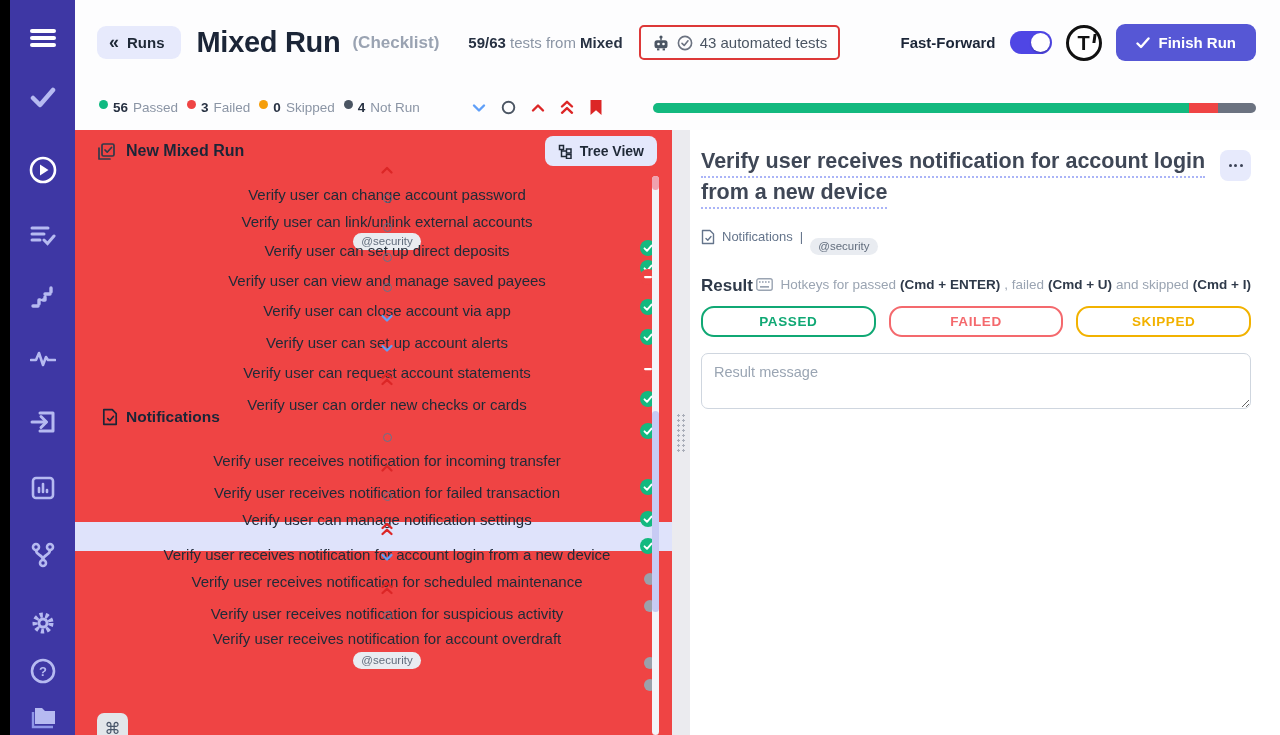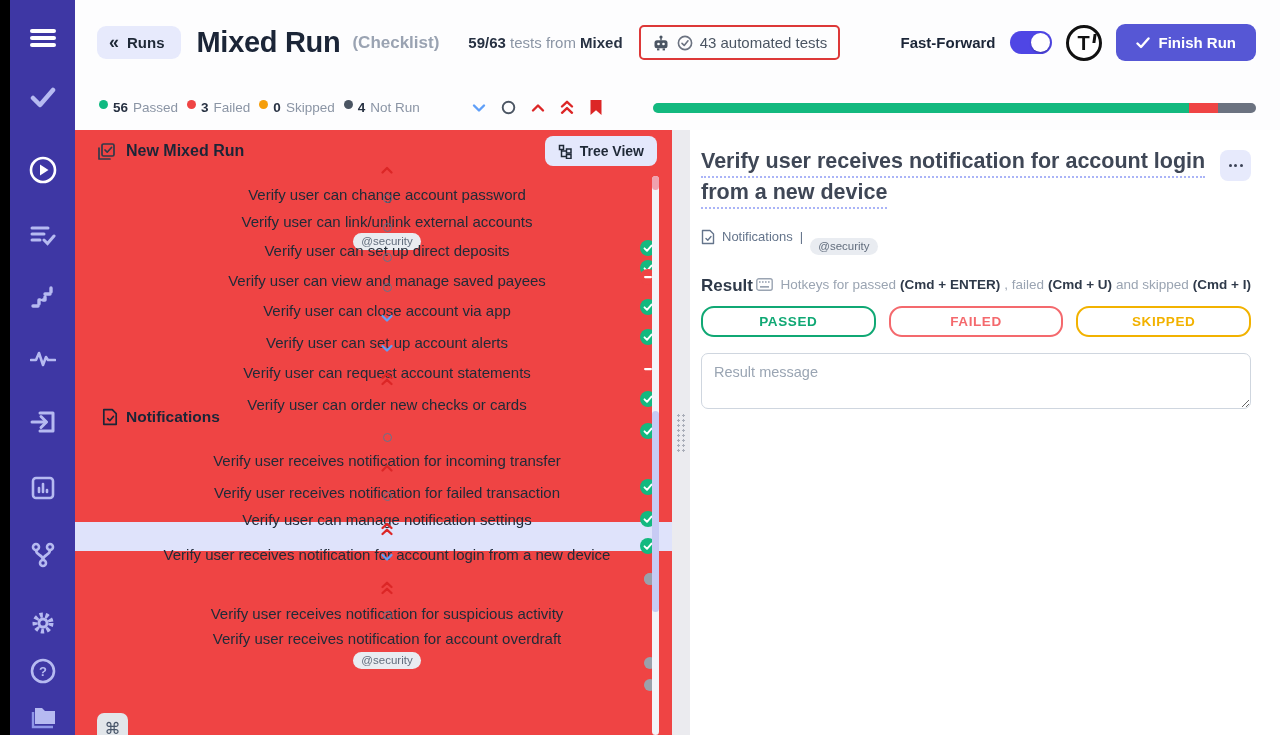--- a/index.html
+++ b/index.html
@@ -497,20 +497,21 @@
                   <circle cx="6" cy="6" r="6" fill="#9aa1ab"></circle>
                 </svg>
               </span>
             </div>
             <div class="trow">
               <span class="mk">
                 <svg width="14" height="12" viewBox="0 0 14 12">
                   <path d="M2.5 4 L7 8.5 L11.5 4" stroke="#5f9ff8" stroke-width="2.3" fill="none" stroke-linecap="round" stroke-linejoin="round"></path>
                 </svg>
               </span>
+              <span class="tlabel">Verify user receives notification for scheduled maintenance</span>
               <span class="st">
                 <svg width="12" height="12" viewBox="0 0 12 12">
                   <circle cx="6" cy="6" r="6" fill="#9aa1ab"></circle>
                 </svg>
               </span>
             </div>
             <div class="trow">
               <span class="mk">
                 <svg width="14" height="14" viewBox="0 0 14 14">
                   <g stroke="#dc2626" stroke-width="2.3" fill="none" stroke-linecap="round" stroke-linejoin="round">

